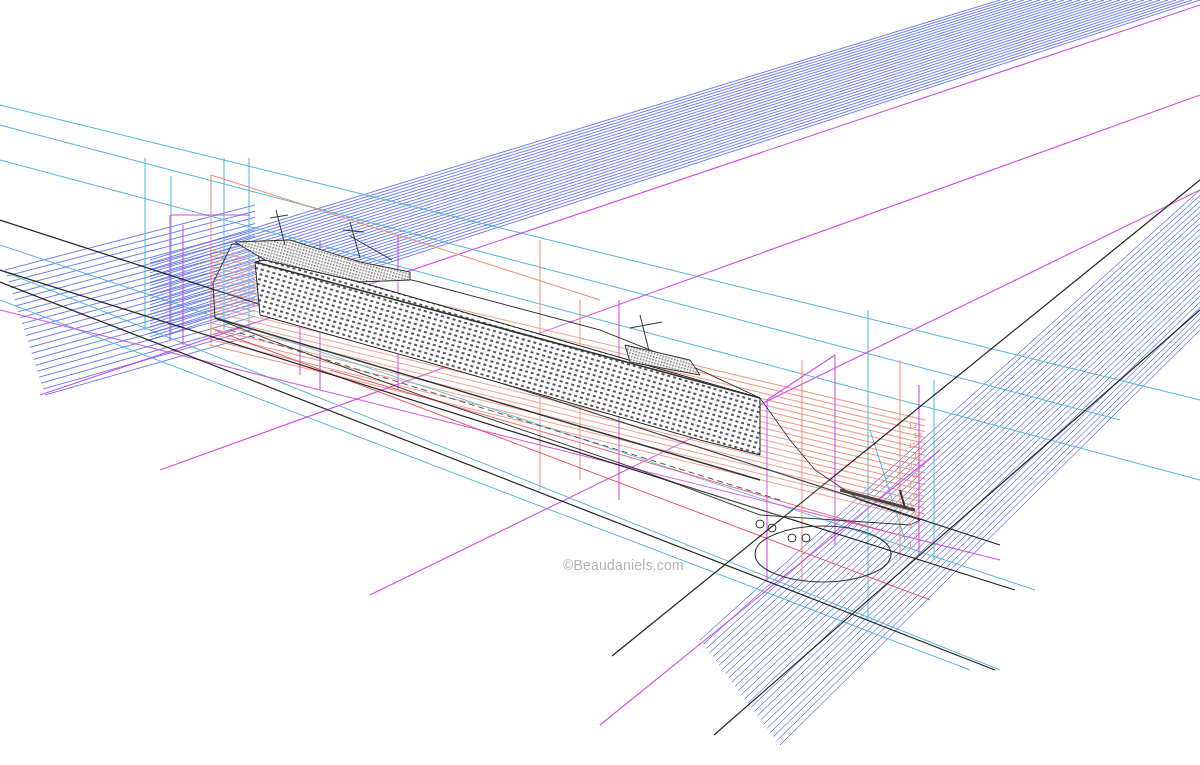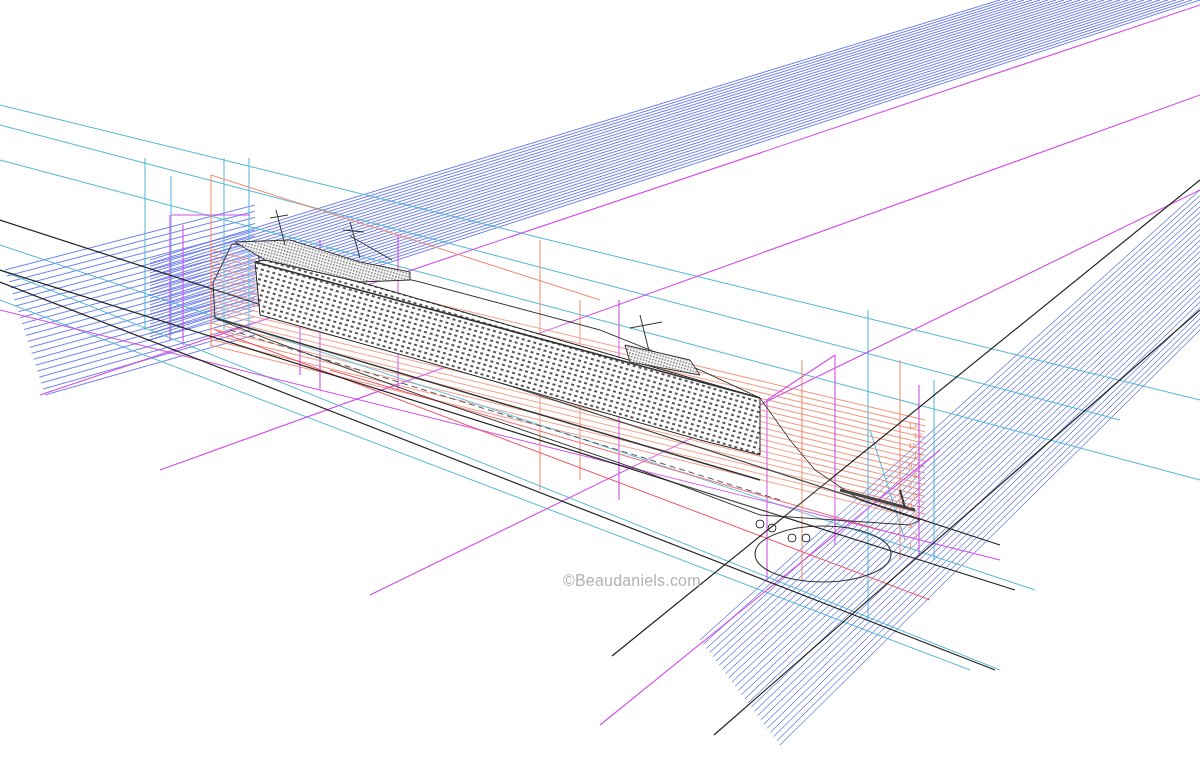--- a/index.html
+++ b/index.html
@@ -1,20 +1,20 @@
 <!DOCTYPE html>
 <html><head>
 <meta charset="utf-8">
 <style>
   html, body { margin: 0; padding: 0; background: #ffffff; }
   body { width: 1200px; height: 765px; overflow: hidden; position: relative; font-family: "Liberation Sans", sans-serif; }
   #canvas { position: absolute; left: 0; top: 0; width: 1200px; height: 765px; }
   .watermark {
-    position: absolute; left: 563px; top: 572px;
-    font-family: "Liberation Sans", sans-serif; font-size: 16px; color: #b3b3b3;
+    position: absolute; left: 563px; top: 557px;
+    font-family: "Liberation Sans", sans-serif; font-size: 14px; color: #b3b3b3;
     letter-spacing: 0.2px; white-space: nowrap; text-align: center;
   }
 </style>
 </head>
 <body>
 
 <svg id="canvas" viewBox="0 0 1200 765" xmlns="http://www.w3.org/2000/svg">
   <g id="fam-layer">
       <g stroke="#5b6ff0" stroke-width="0.9">
         <line x1="150" y1="260" x2="1000" y2="0"></line>

